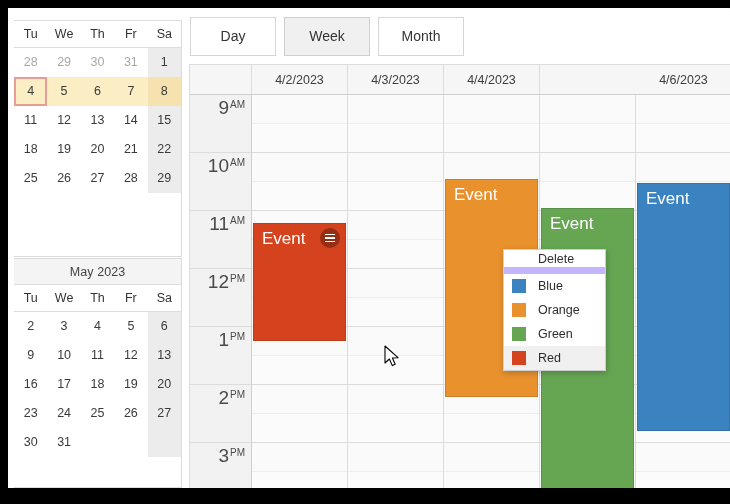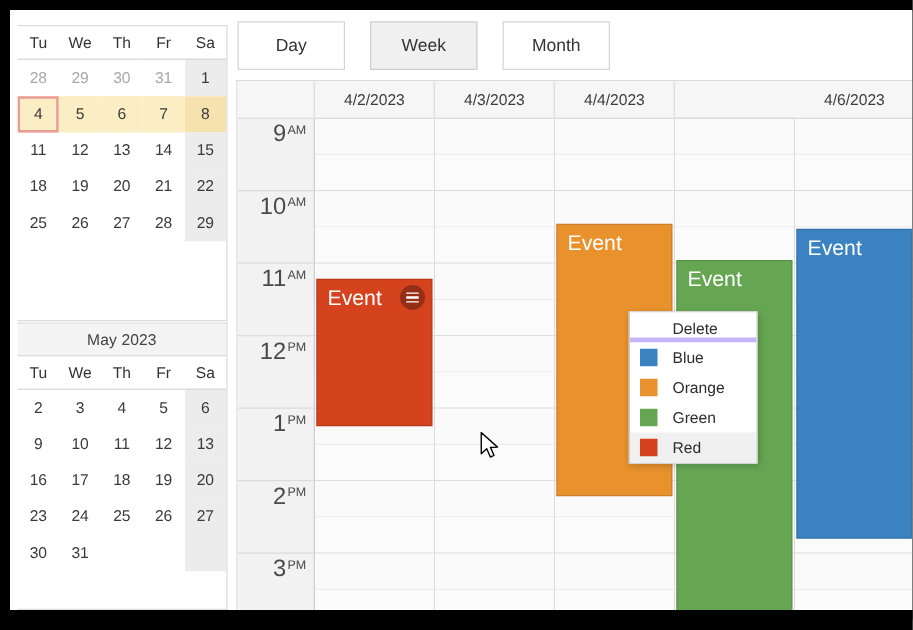--- a/index.html
+++ b/index.html
@@ -115,21 +115,21 @@
   }
 
   #toolbar {
     position: absolute;
     left: 0; top: 0;
     width: 547px; height: 56px;
     background: #ffffff;
     display: flex;
     align-items: center;
     padding-left: 7px;
-    gap: 20px;
+    gap: 8px;
   }
   .view-btn {
     height: 39px;
     min-width: 86px;
     padding: 0 16px;
     background: #ffffff;
     border: 1px solid #d5d5d5;
     font-size: 14px;
     color: #333333;
     font-family: "Liberation Sans", sans-serif;
@@ -266,21 +266,21 @@
     position: relative;
     height: 24px;
     display: flex;
     align-items: center;
     font-size: 12.5px;
     color: #2d2d2d;
     padding-left: 34px;
     cursor: pointer;
     background: #ffffff;
   }
-  .ctx-item.sep { border-bottom: 4px solid #c4b5fd; align-items: flex-end; }
+  .ctx-item.sep { border-bottom: 7px solid #c4b5fd; }
   .ctx-item.hover { background: #f0f0f0; }
   .ctx-swatch {
     position: absolute;
     left: 8px; top: 5px;
     width: 14px; height: 14px;
   }
 
   #cursor {
     position: absolute;
     left: 384px; top: 345px;

